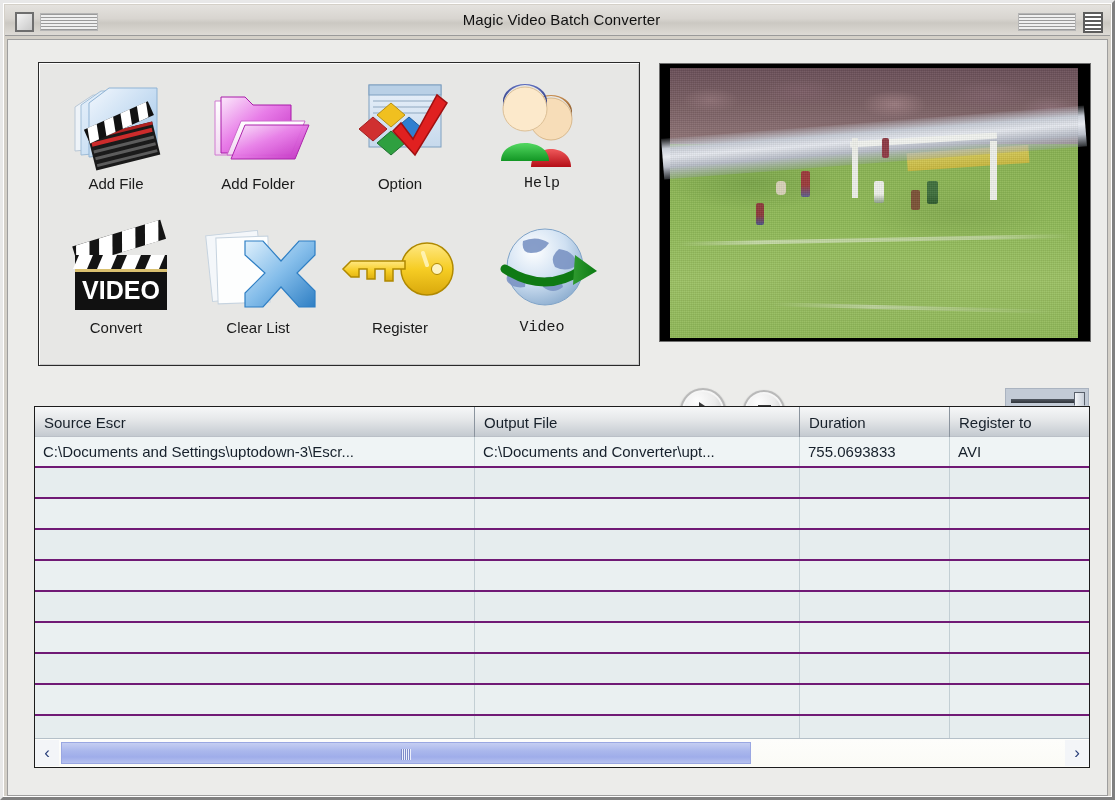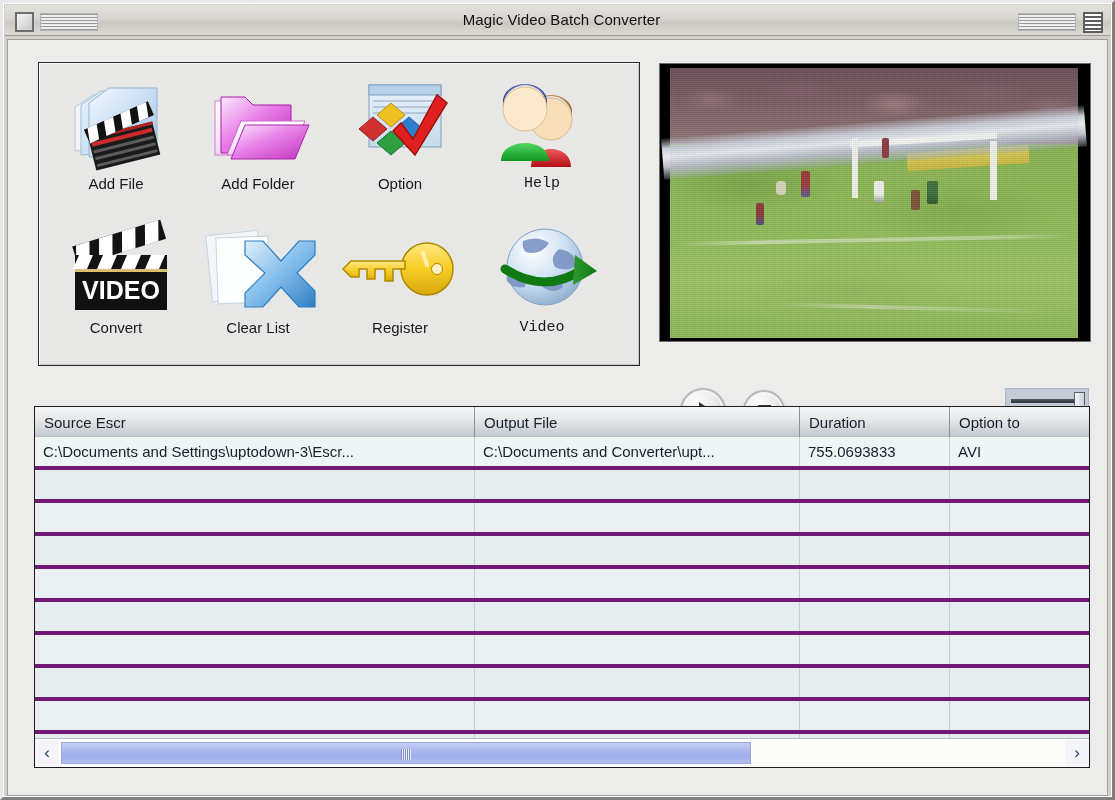--- a/index.html
+++ b/index.html
@@ -261,21 +261,21 @@
     box-sizing: border-box;
     border-right: 1px solid #8b949e;
     overflow: hidden;
     white-space: nowrap;
   }
   .hcell:last-child { border-right: none; }
   #list-body {
     position: absolute; left:0; top:30px; right:0; bottom: 28px;
     overflow: hidden;
   }
-  .row { display: flex; height: 29px; border-bottom: 4px solid #701a75; }
+  .row { display: flex; height: 29px; border-bottom: 2px solid #701a75; }
   .row.even { background: #eaf0f1; }
   .row.odd  { background: #e6edee; }
   .row.first { background: #eff4f5; }
   .cell {
     display: flex; align-items: center;
     font-size: 15px; color: #16202b;
     padding-left: 8px;
     box-sizing: border-box;
     border-right: 1px solid #c3cfd4;
     overflow: hidden;
@@ -590,21 +590,21 @@
     <div id="seek-bar">
       <div id="seek-track"></div>
       <div id="seek-thumb"></div>
     </div>
 
     <div id="list-panel">
       <div id="list-head">
           <div class="hcell" style="width: 440px;">Source Escr</div>
           <div class="hcell" style="width: 325px;">Output File</div>
           <div class="hcell" style="width: 150px;">Duration</div>
-          <div class="hcell" style="width: 139px;">Option to</div>
+          <div class="hcell" style="width: 139px;">Register to</div>
         </div>
       <div id="list-body">
           <div class="row first">
             <div class="cell" style="width: 440px;">C:\Documents and Settings\uptodown-3\Escr...</div>
             <div class="cell" style="width: 325px;">C:\Documents and Converter\upt...</div>
             <div class="cell" style="width: 150px;">755.0693833</div>
             <div class="cell" style="width: 139px;">AVI</div>
           </div>
           <div class="row odd">
             <div class="cell" style="width: 440px;"></div>

